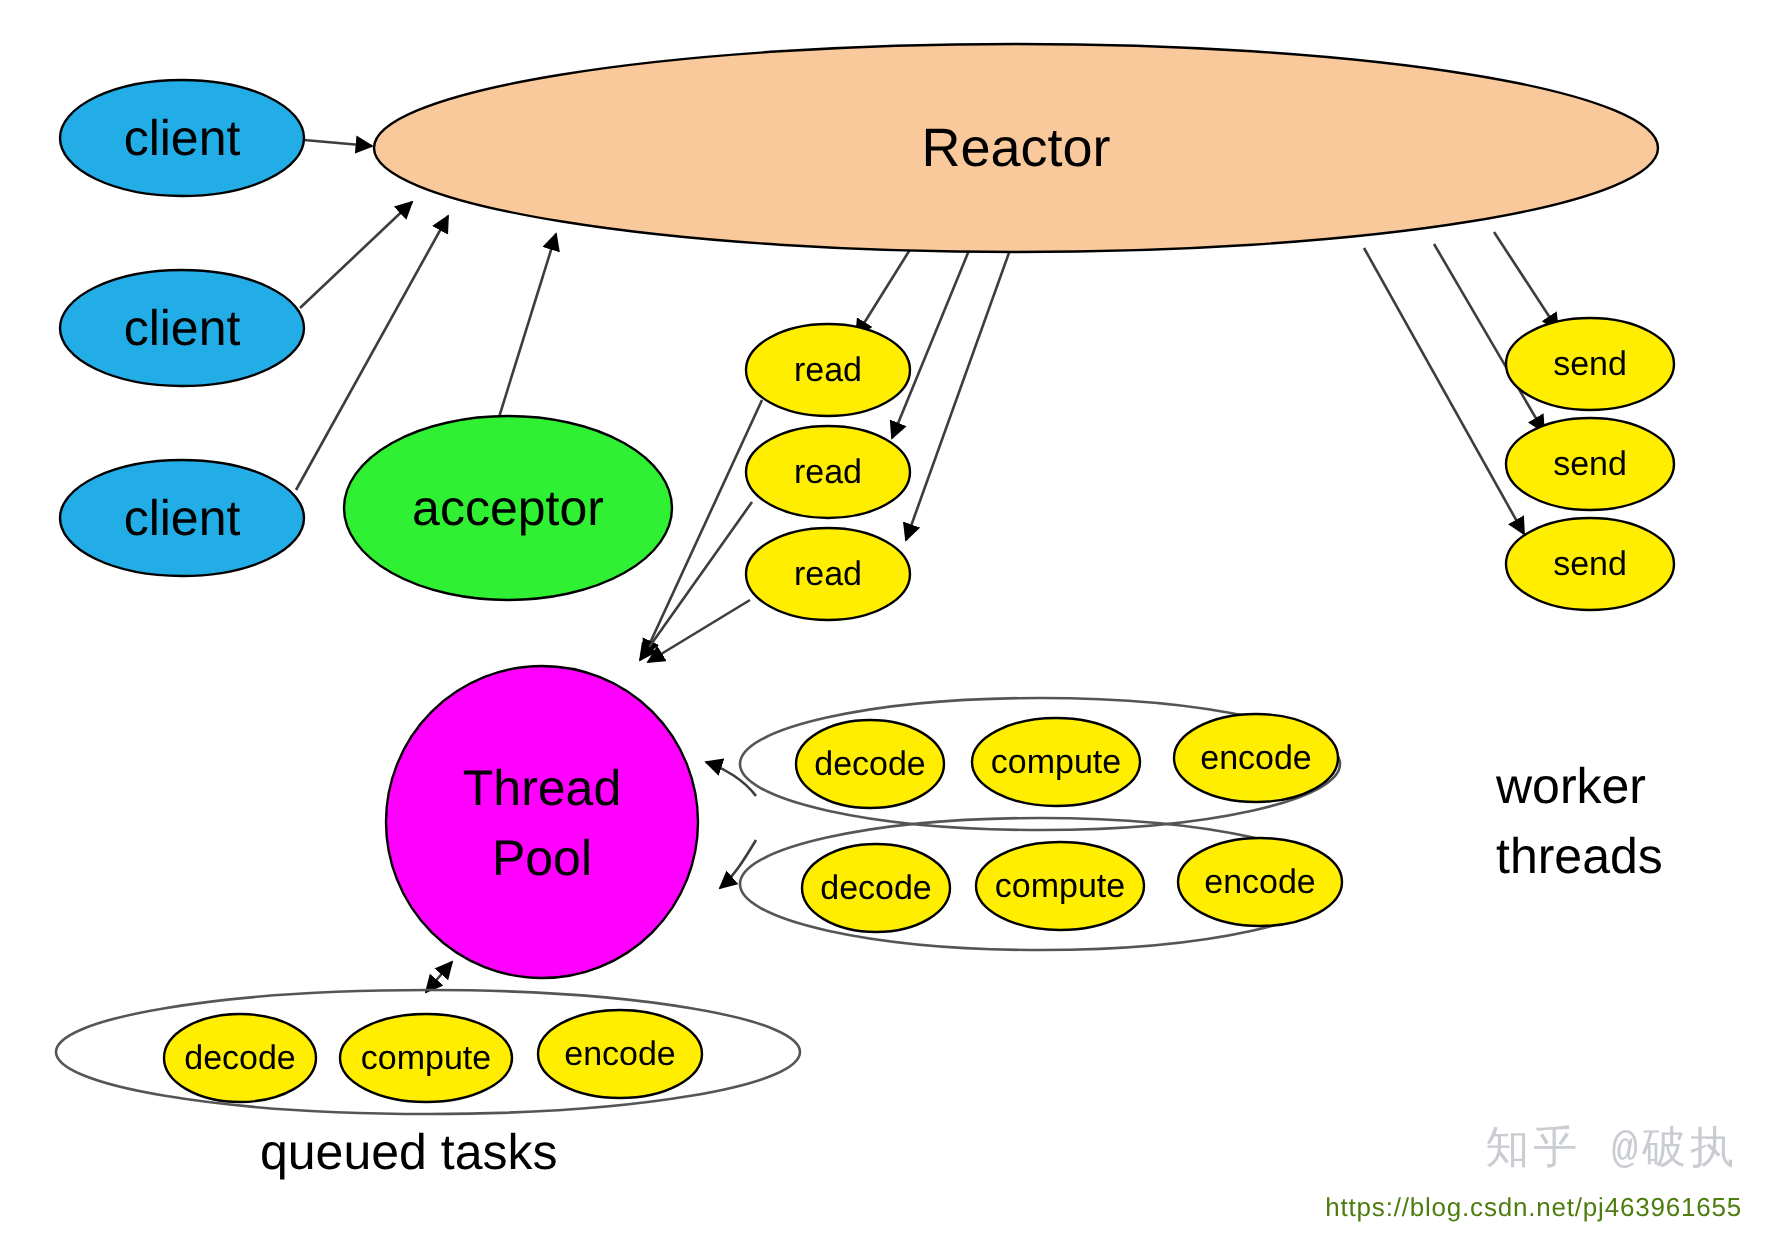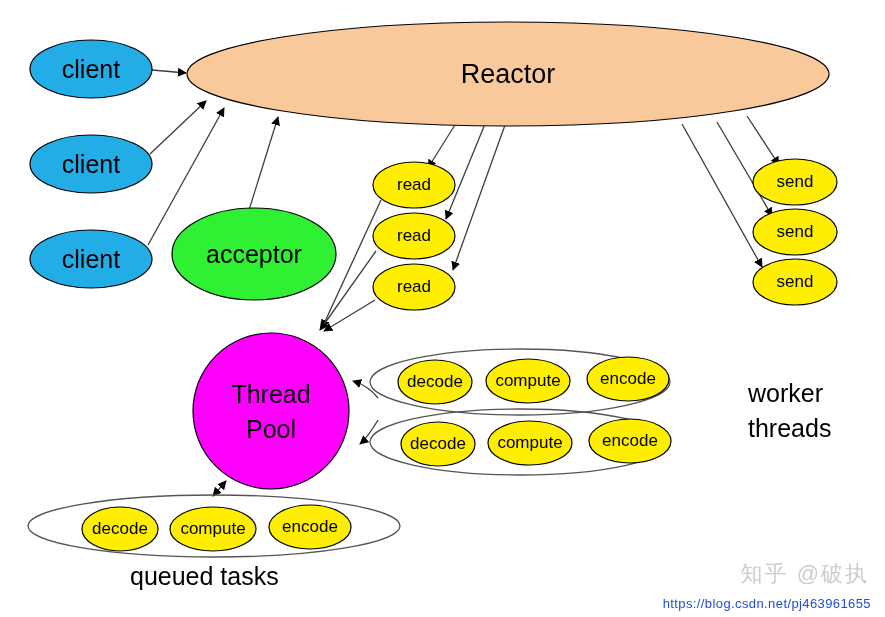--- a/index.html
+++ b/index.html
@@ -51,34 +51,34 @@
   .group-ellipse {
     fill: none;
     stroke: #555555;
     stroke-width: 1.3px;
   }
   .node-stroke { stroke: #000000; stroke-width: 1.2px; }
   .watermark-cn {
     position: absolute;
     right: 16px;
     bottom: 28px;
-    font-family: Liberation Sans, sans-serif;
+    font-family: Liberation Mono, monospace;
     font-size: 22px;
     color: #c9ccd1;
     letter-spacing: 2px;
     user-select: none;
     white-space: nowrap;
   }
   .watermark-url {
     position: absolute;
     right: 14px;
     bottom: 6px;
     font-family: "Liberation Sans", sans-serif;
     font-size: 13px;
-    color: #1d4ed8;
+    color: #4d7c0f;
     letter-spacing: 0.4px;
     user-select: none;
     white-space: nowrap;
   }
 </style>
 </head>
 <body>
 
 <div id="canvas">
 

